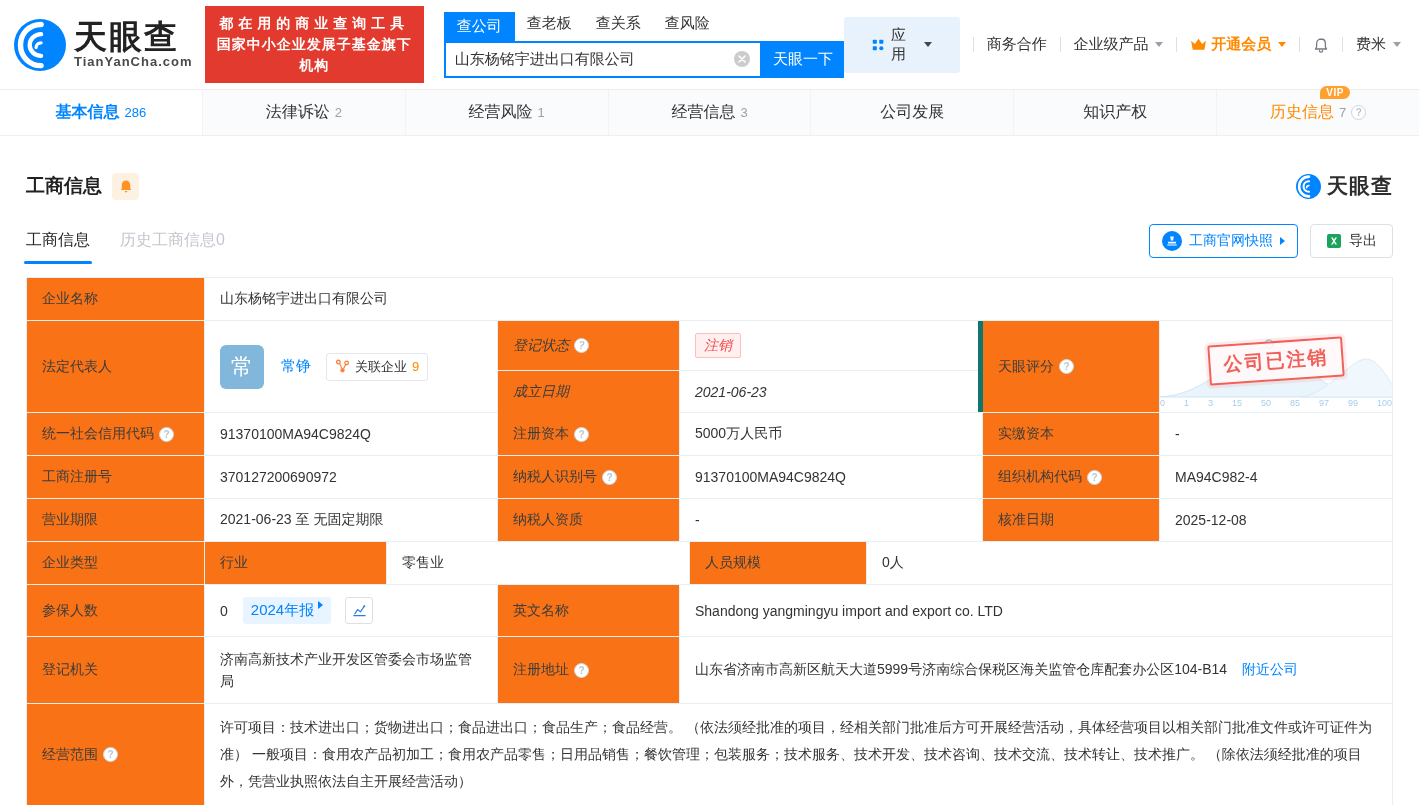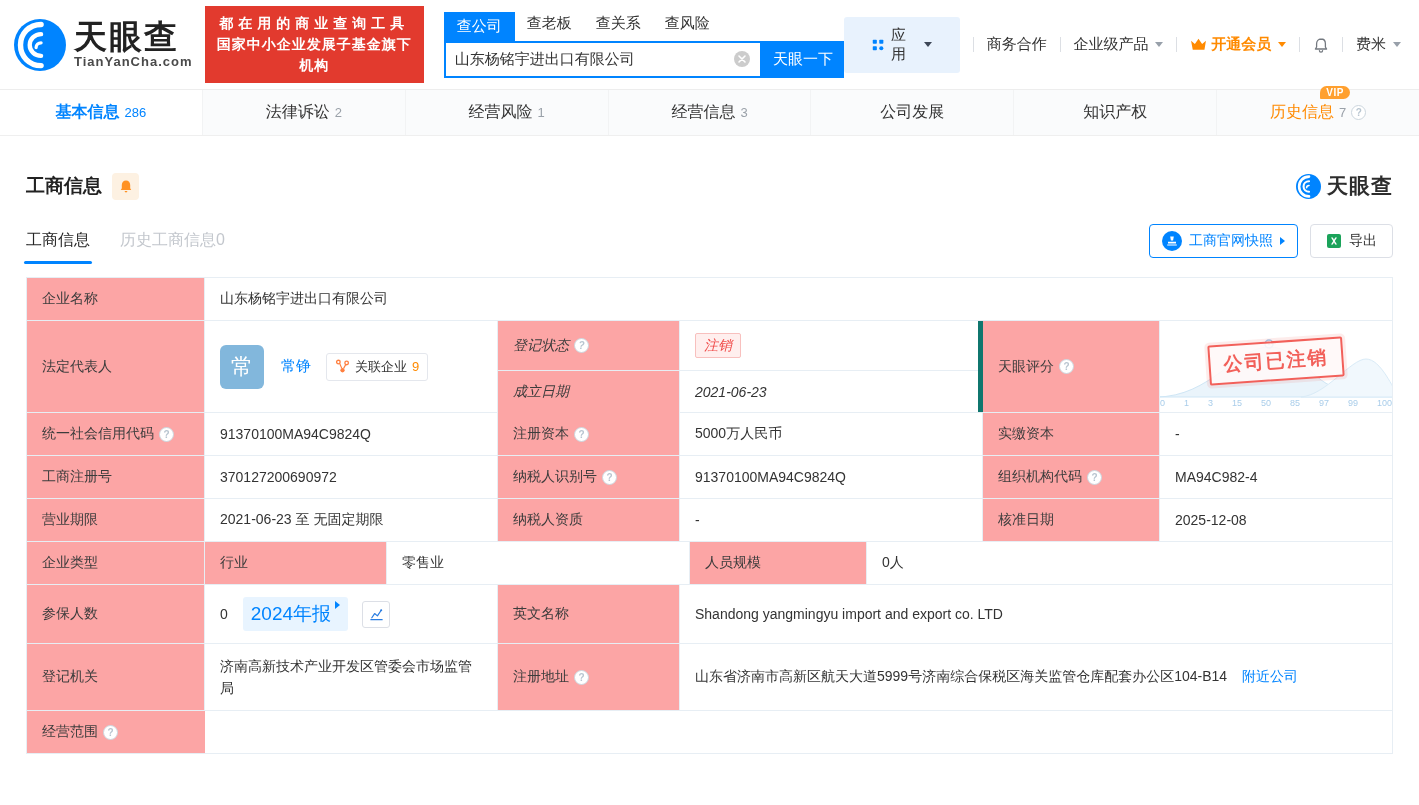--- a/index.html
+++ b/index.html
@@ -59,21 +59,21 @@
   .subtab-actions { margin-left:auto; display:flex; gap:12px; padding-bottom:6px; }
   .snapshot-btn { height:34px; border:1px solid #0084ff; border-radius:4px; background:#fff; color:#0084ff; font-size:14px; display:flex; align-items:center; gap:7px; padding:0 12px; cursor:pointer;text-align:right; }
   .snap-arrow { display:inline-block; width:0; height:0; border-top:4px solid transparent; border-bottom:4px solid transparent; border-left:5px solid #0084ff; }
   .export-btn { height:34px; border:1px solid #dcdfe6; border-radius:4px; background:#fff; color:#333; font-size:14px; display:flex; align-items:center; gap:7px; padding:0 15px; cursor:pointer; }
 
   
   .biz-table { margin-top:13px; border:1px solid #e7eef4; font-size:14px; }
   .trow { display:flex; border-bottom:1px solid #e7eef4; }
   .trow:last-child { border-bottom:none; }
   .cell { padding:12px 15px; display:flex; align-items:center; border-right:1px solid #e7eef4; gap:5px; }
-  .cell.label { background:#fca5a5; color:#3c3c3c; }
+  .cell.label { background:#f97316; color:#3c3c3c; }
   .cell:last-child,
   .cell.grow:last-child { border-right:none; }
   .w-l1 { width:178px; min-width:178px; }
   .w-v1 { width:293px; min-width:293px; }
   .w-l2 { width:182px; min-width:182px; }
   .w-v2 { width:303px; min-width:303px; }
   .w-l3 { width:177px; min-width:177px; }
   .grow { flex:1; border-right:none; }
   .row-rep { height:92px; }
   .mid-stack { width:485px; min-width:485px; display:flex; flex-direction:column; border-right:5px solid #0f766e;font-style:italic; }
@@ -86,21 +86,21 @@
   .avatar { width:44px; height:44px; background:#82b7dc; border-radius:6px; color:#fff; font-size:22px; display:flex; align-items:center; justify-content:center; cursor:pointer; flex:none; }
   .rep-name { color:#0084ff; font-size:15px; margin:0 10px 0 12px; cursor:pointer; text-decoration:none; }
   .related-badge { border:1px solid #e4e7ed; border-radius:3px; padding:4px 8px; display:flex; align-items:center; gap:5px; font-size:13px; color:#333; cursor:pointer; background:#fff; }
   .related-count { color:#ff8a00; }
 
   .score-cell { flex:1; position:relative; overflow:hidden; background:#fff; }
   .gauge { position:absolute; left:50%; bottom:13px; transform:translateX(-50%); }
   .gauge-scale { position:absolute; left:50%; bottom:4px; transform:translateX(-50%); width:232px; display:flex; justify-content:space-between; font-size:9px; color:#a9cdea; }
   .stamp { position:absolute; top:44%; left:50%; transform:translate(-50%,-50%) rotate(-4deg); border:2px solid #f2605a; color:#f2605a; background:rgba(255,248,248,0.88); font-size:19px; font-weight:bold; letter-spacing:2px; padding:5px 13px; border-radius:2px; box-shadow:0 0 0 3px rgba(242,96,90,0.12); white-space:nowrap; }
 
-  .report-pill { background:#e8f4ff; color:#0084ff; font-size:19px; padding:4px 8px; border-radius:3px; margin-left:10px; display:inline-flex; align-items:flex-start; gap:4px; cursor:pointer; }
+  .report-pill { background:#e8f4ff; color:#0084ff; font-size:15px; padding:4px 8px; border-radius:3px; margin-left:10px; display:inline-flex; align-items:flex-start; gap:4px; cursor:pointer; }
   .pill-arrow { display:inline-block; width:0; height:0; border-top:4px solid transparent; border-bottom:4px solid transparent; border-left:5px solid #0084ff; }
   .chart-btn { width:28px; height:27px; border:1px solid #dcdfe6; border-radius:3px; background:#fff; display:inline-flex; align-items:center; justify-content:center; margin-left:9px; cursor:pointer; }
   .nearby-link { color:#0084ff; margin-left:10px; cursor:pointer; white-space:nowrap; text-decoration:none; }
   .cell.wrap2 { line-height:22px; padding:11px 15px; display:flex; align-items:center; }
   .scope-cell { display:block; line-height:27px; padding:10px 15px; }
 </style>
 </head>
 <body>
 
 <div class="header">
@@ -455,16 +455,17 @@
         <span>山东省济南市高新区航天大道5999号济南综合保税区海关监管仓库配套办公区104-B14</span>
         <a class="nearby-link">附近公司</a>
       </div>
     </div>
 
     <div class="trow">
       <div class="cell label w-l1">
         <span>经营范围</span>
           <span class="q">?</span>
       </div>
+      <div class="cell grow scope-cell">许可项目：技术进出口；货物进出口；食品进出口；食品生产；食品经营。 （依法须经批准的项目，经相关部门批准后方可开展经营活动，具体经营项目以相关部门批准文件或许可证件为准） 一般项目：食用农产品初加工；食用农产品零售；日用品销售；餐饮管理；包装服务；技术服务、技术开发、技术咨询、技术交流、技术转让、技术推广。 （除依法须经批准的项目外，凭营业执照依法自主开展经营活动）</div>
     </div>
 
   </div>
 </div>
 
 </body></html>

